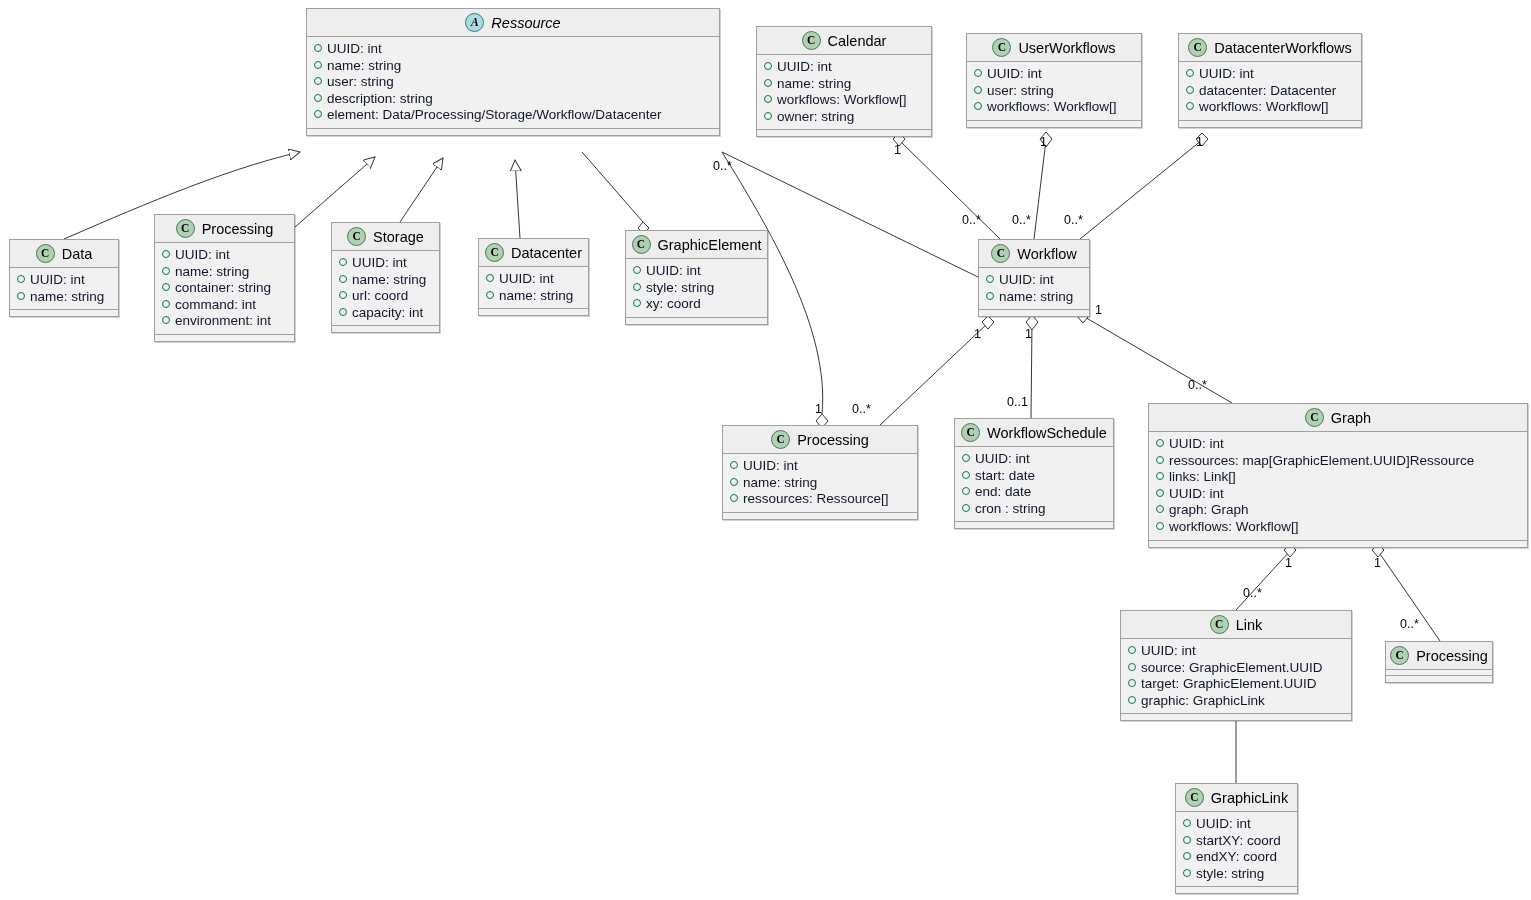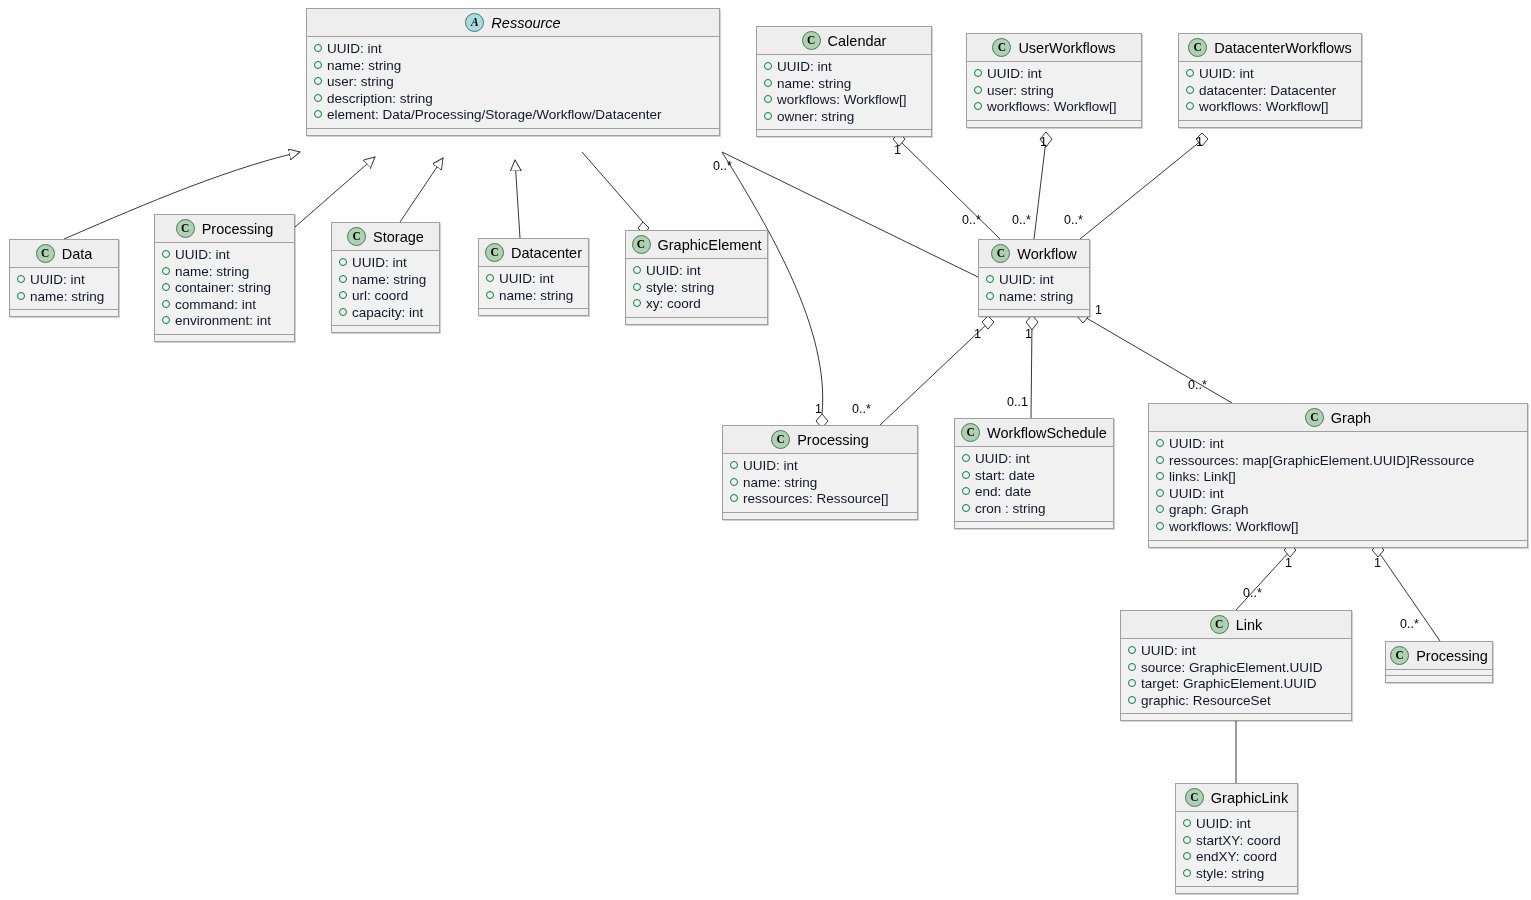--- a/index.html
+++ b/index.html
@@ -489,21 +489,21 @@
         <div class="attr">
           <span class="vis-dot"></span>
           <span>source: GraphicElement.UUID</span>
         </div>
         <div class="attr">
           <span class="vis-dot"></span>
           <span>target: GraphicElement.UUID</span>
         </div>
         <div class="attr">
           <span class="vis-dot"></span>
-          <span>graphic: ResourceSet</span>
+          <span>graphic: GraphicLink</span>
         </div>
       </div>
       <div class="cls-methods"></div>
     </div>
     <div class="uml-class" style="left: 1385px; top: 641px; width: 108px;">
       <div class="cls-header">
         <span class="stereo">C</span>
         <span class="cls-title">Processing</span>
       </div>
       <div class="cls-attrs empty"></div>

